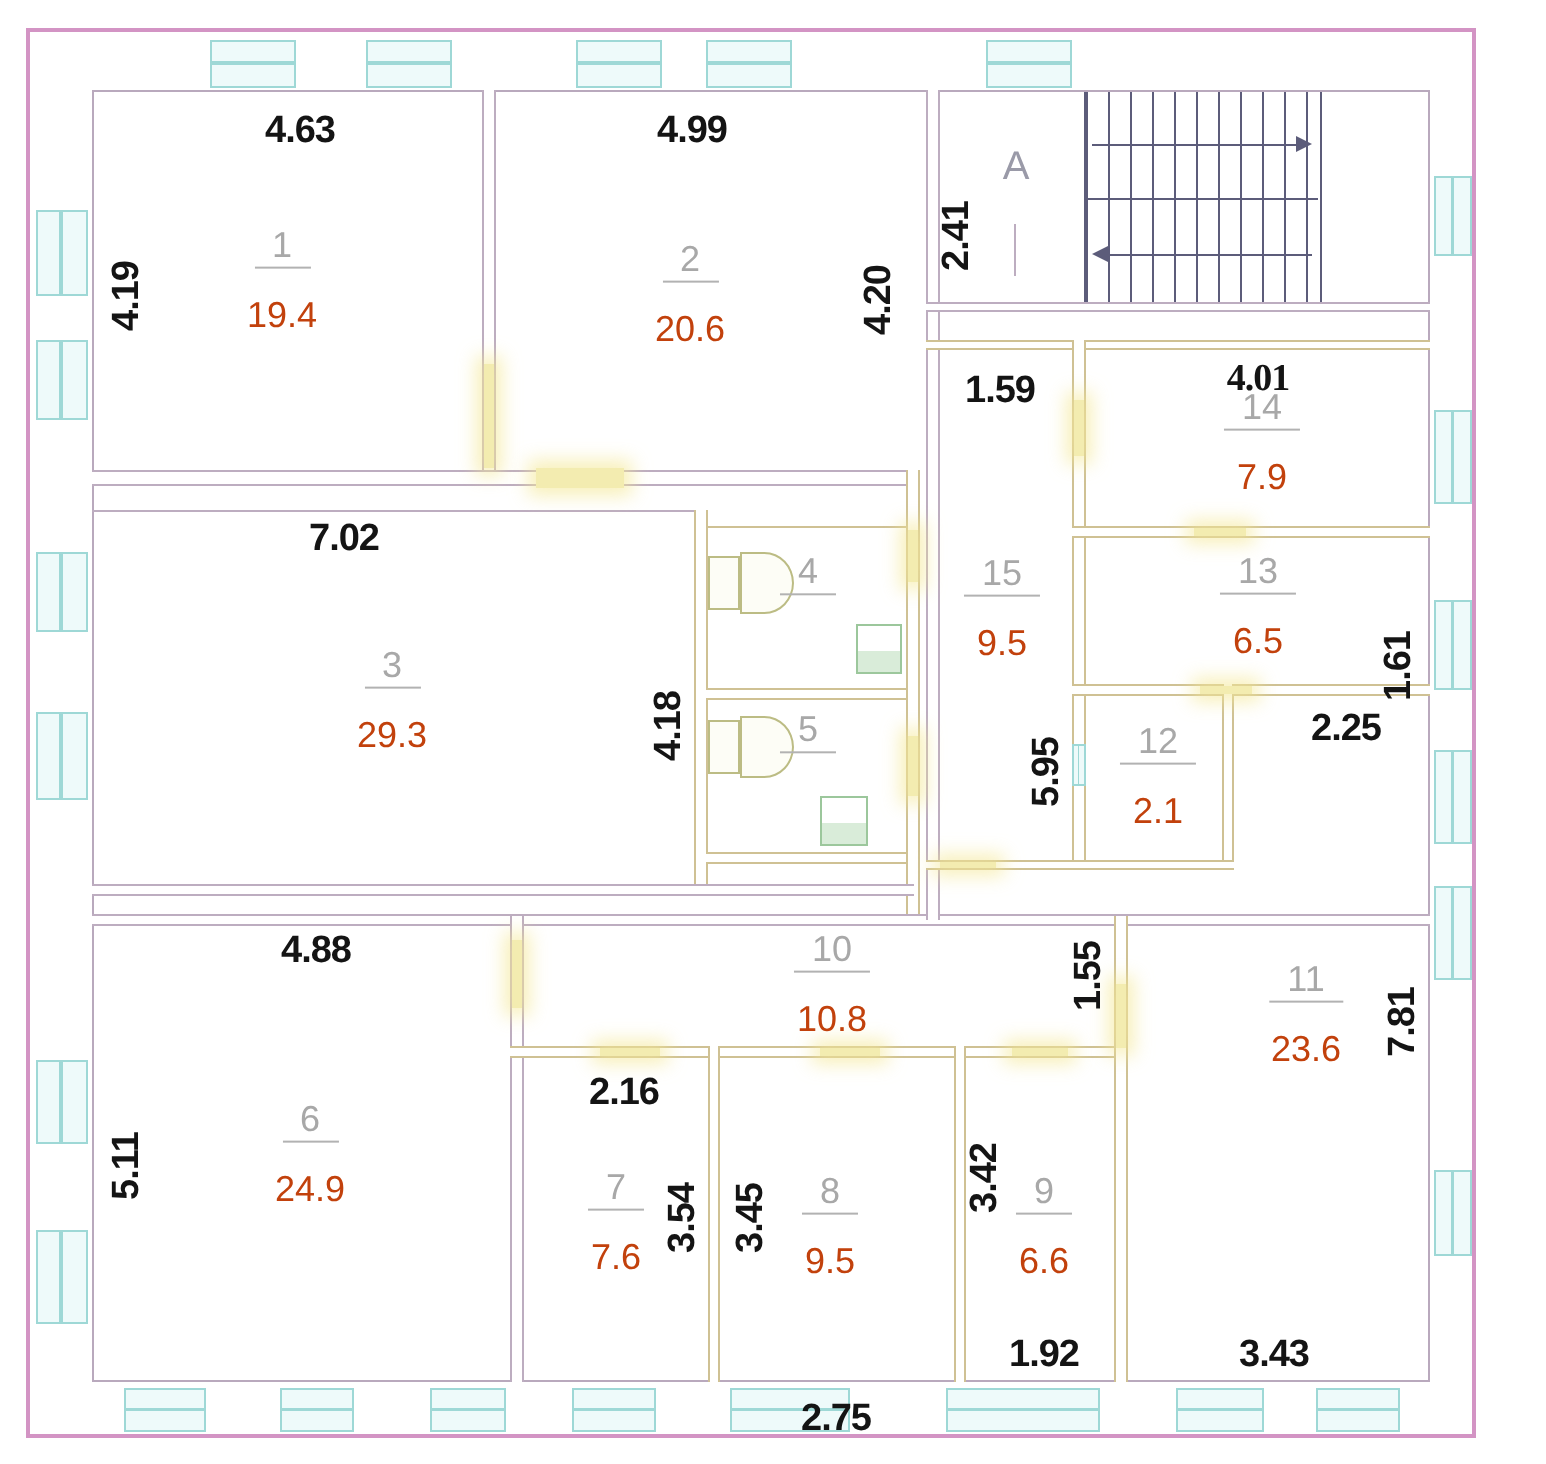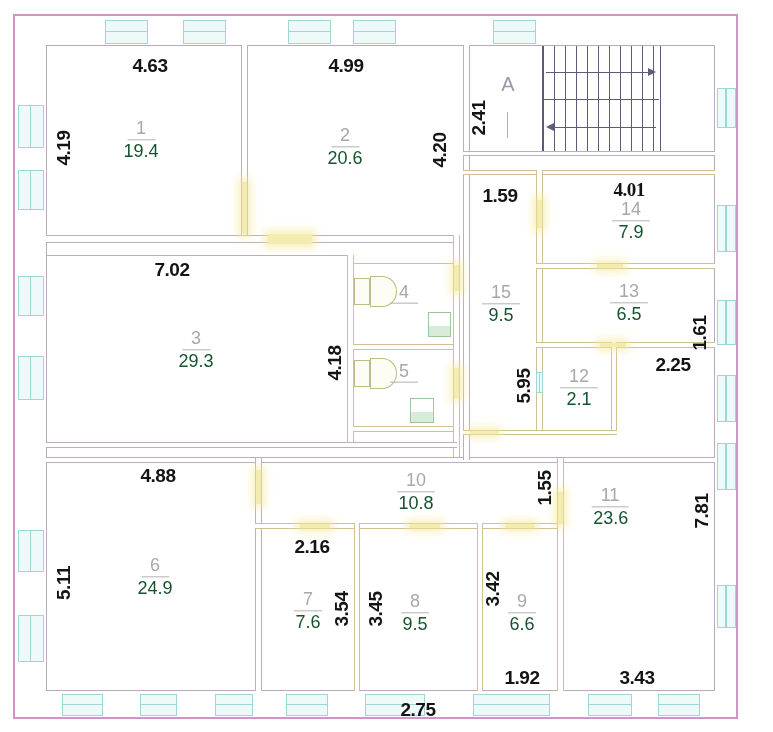--- a/index.html
+++ b/index.html
@@ -31,21 +31,21 @@
   .arrow-l{position:absolute;width:0;height:0;border-right:8px solid #5c5c7a;border-top:4px solid transparent;border-bottom:4px solid transparent;}
   
   .fix{position:absolute;box-sizing:border-box;border:1px solid #bcbc84;background:#fdfdf6;}
   .bowl{border-radius:0 55% 55% 0 / 0 50% 50% 0;}
   .sink{border-color:#9cc79c;background:linear-gradient(to bottom,#fff 55%,#d9ecd9 55%);}
   
   .dim{position:absolute;transform:translate(-50%,-50%);font-weight:700;font-size:19px;color:#141414;letter-spacing:-.5px;white-space:nowrap;}
   .dim.v{transform:translate(-50%,-50%) rotate(-90deg);}
   .room-label{position:absolute;transform:translate(-50%,-50%);display:flex;flex-direction:column;align-items:center;color:#a8a8a8;font-size:18px;line-height:1.15;white-space:nowrap;}
   .room-label .rn{padding:0 9px;border-bottom:1px solid #b2b2b2;}
-  .room-label .ra{padding-top:1px;color:#14532d;}
+  .room-label .ra{padding-top:13px;color:#c2410c;}
   .sect{position:absolute;transform:translate(-50%,-50%);font-size:20px;color:#9a9aa8;}
 </style>
 </head>
 <body>
 
 <div id="plan">
 
   <div class="rect outer" style="left:13px;top:14px;width:725px;height:705px;"></div>
   <div class="rect inner" style="left:46px;top:45px;width:669px;height:646px;"></div>
 
@@ -168,21 +168,21 @@
       <div class="ra">9.5</div>
     </div>
   <div class="room-label" style="left:522px;top:613px;">
       <div class="rn">9</div>
       <div class="ra">6.6</div>
     </div>
   <div class="room-label" style="left:416px;top:492px;">
       <div class="rn">10</div>
       <div class="ra">10.8</div>
     </div>
-  <div class="room-label" style="left:610px;top:507px;align-items:flex-end;">
+  <div class="room-label" style="left:653px;top:507px;">
       <div class="rn">11</div>
       <div class="ra">23.6</div>
     </div>
   <div class="room-label" style="left:579px;top:388px;">
       <div class="rn">12</div>
       <div class="ra">2.1</div>
     </div>
   <div class="room-label" style="left:629px;top:303px;">
       <div class="rn">13</div>
       <div class="ra">6.5</div>

